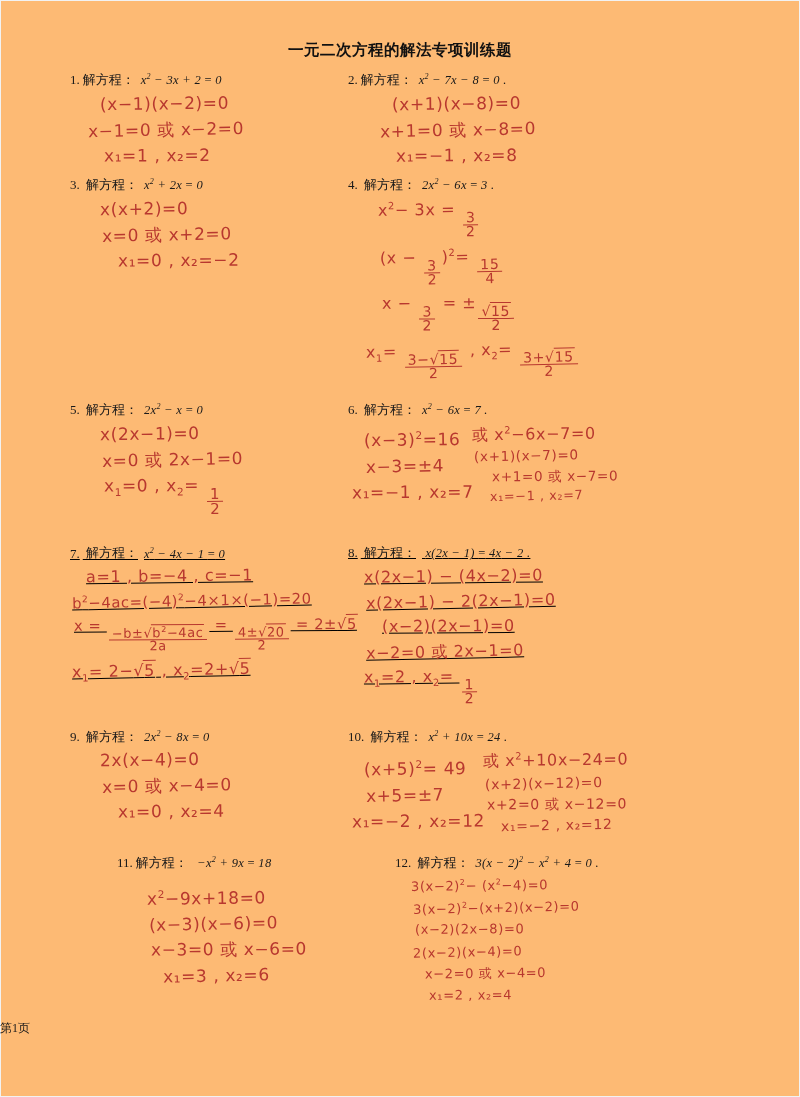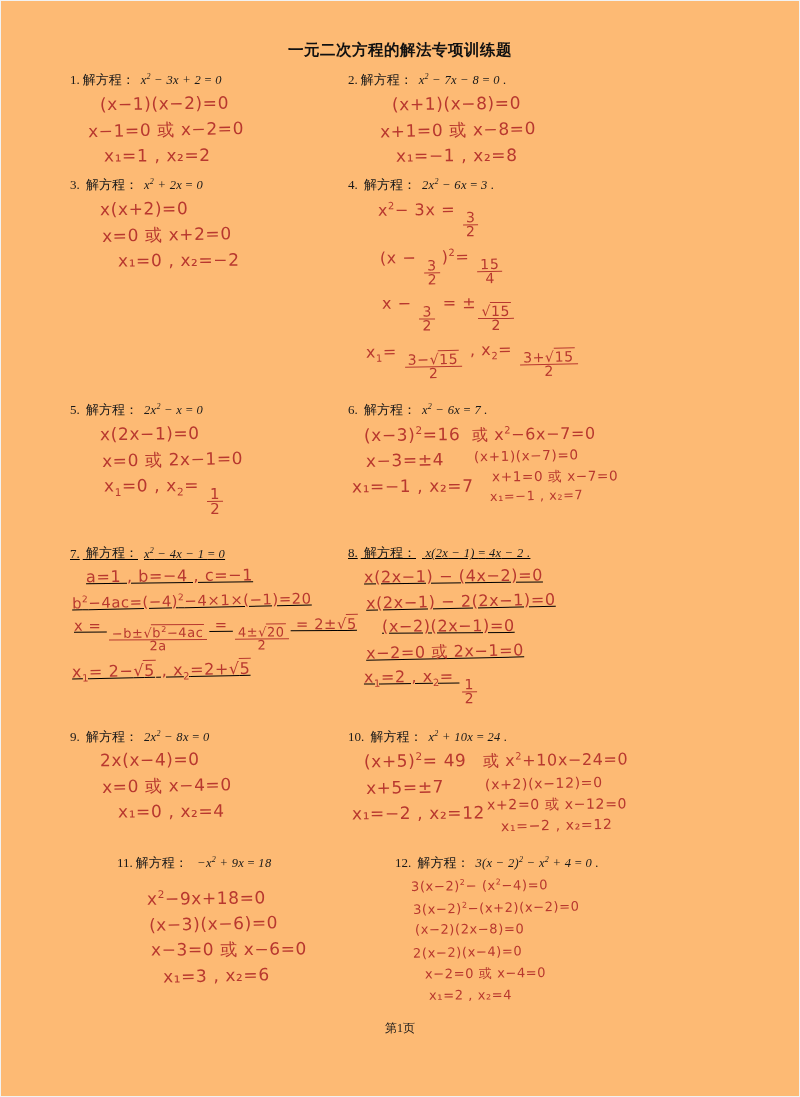--- a/index.html
+++ b/index.html
@@ -118,32 +118,32 @@
     font-size: 0.62em;
     vertical-align: super;
   }
   sub.hsub {
     font-size: 0.62em;
     vertical-align: sub;
   }
 
   .two-col {
     display: flex;
-    align-items: flex-start;
+    align-items: flex-end;
   }
   .two-col .colA { flex: 0 0 auto; }
   .two-col .colB { flex: 0 0 auto; margin-left: 2px; font-size: 16px; }
   .two-col .colB .hw { margin-bottom: 7px; }
 
   .footer {
     position: absolute;
     left: 0;
     right: 0;
     bottom: 60px;
-    text-align: center;
+    text-align: left;
     font-size: 12px;
     color: #1a1a1a;
     font-family: "Liberation Serif", "DejaVu Serif", serif;
     margin-top: 27px;
   }
 </style>
 </head>
 <body>
 
 <div class="page">

